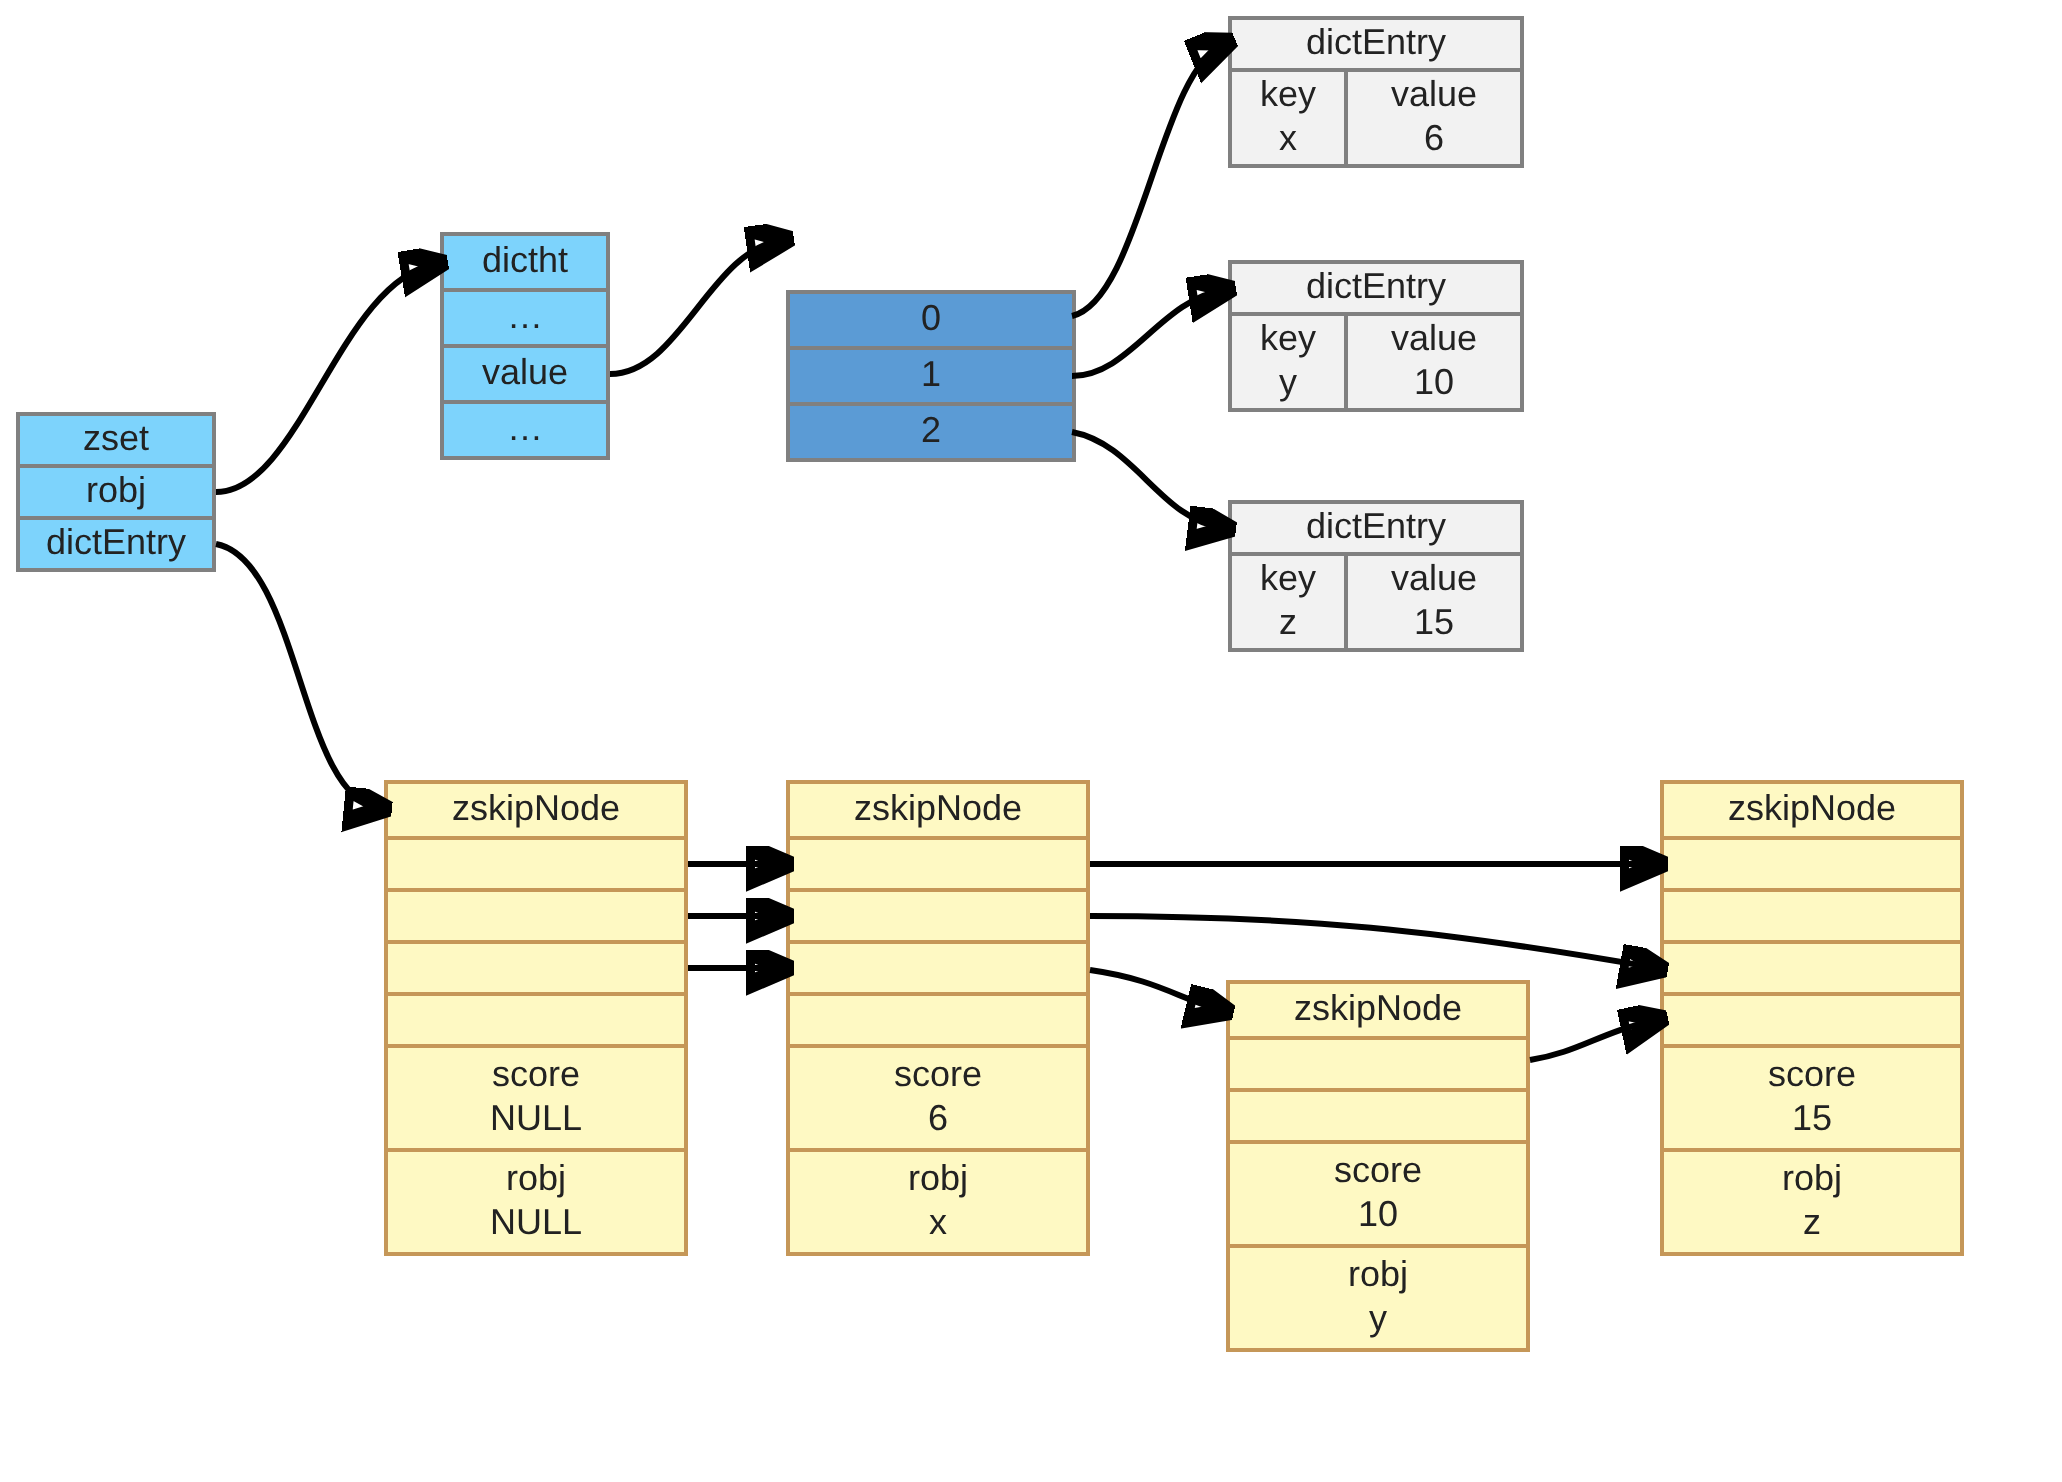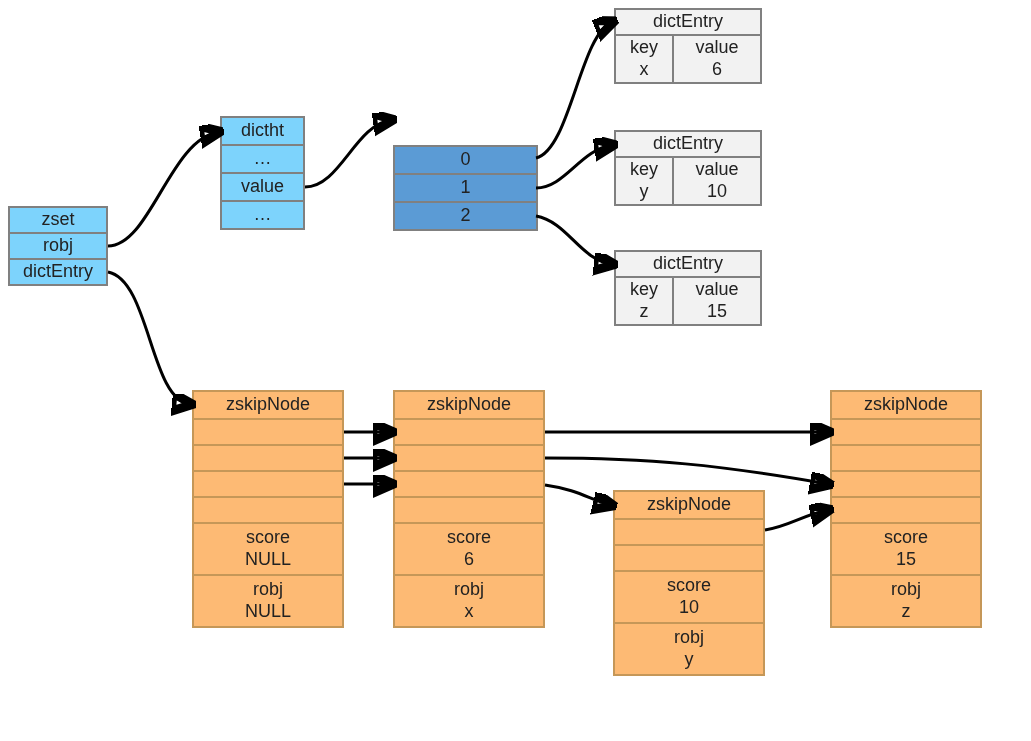--- a/index.html
+++ b/index.html
@@ -21,21 +21,21 @@
     border: 2px solid #808080;
     display: flex;
     align-items: center;
     justify-content: center;
     text-align: center;
     line-height: 1.2;
   }
   .grey  { background: #7dd3fc; }
   .green { background: #7dd3fc; }
   .blue  { background: #5b9bd5; }
-  .tan   { background: #fdba74; border-color: #c59758; }
+  .tan   { background: #fef9c3; border-color: #c59758; }
   .white { background: #f2f2f2; }
   svg.arrows {
     position: absolute;
     top: 0; left: 0;
     width: 1031px;
     height: 741px;
     pointer-events: none;
   }
   path {
     fill: none;

